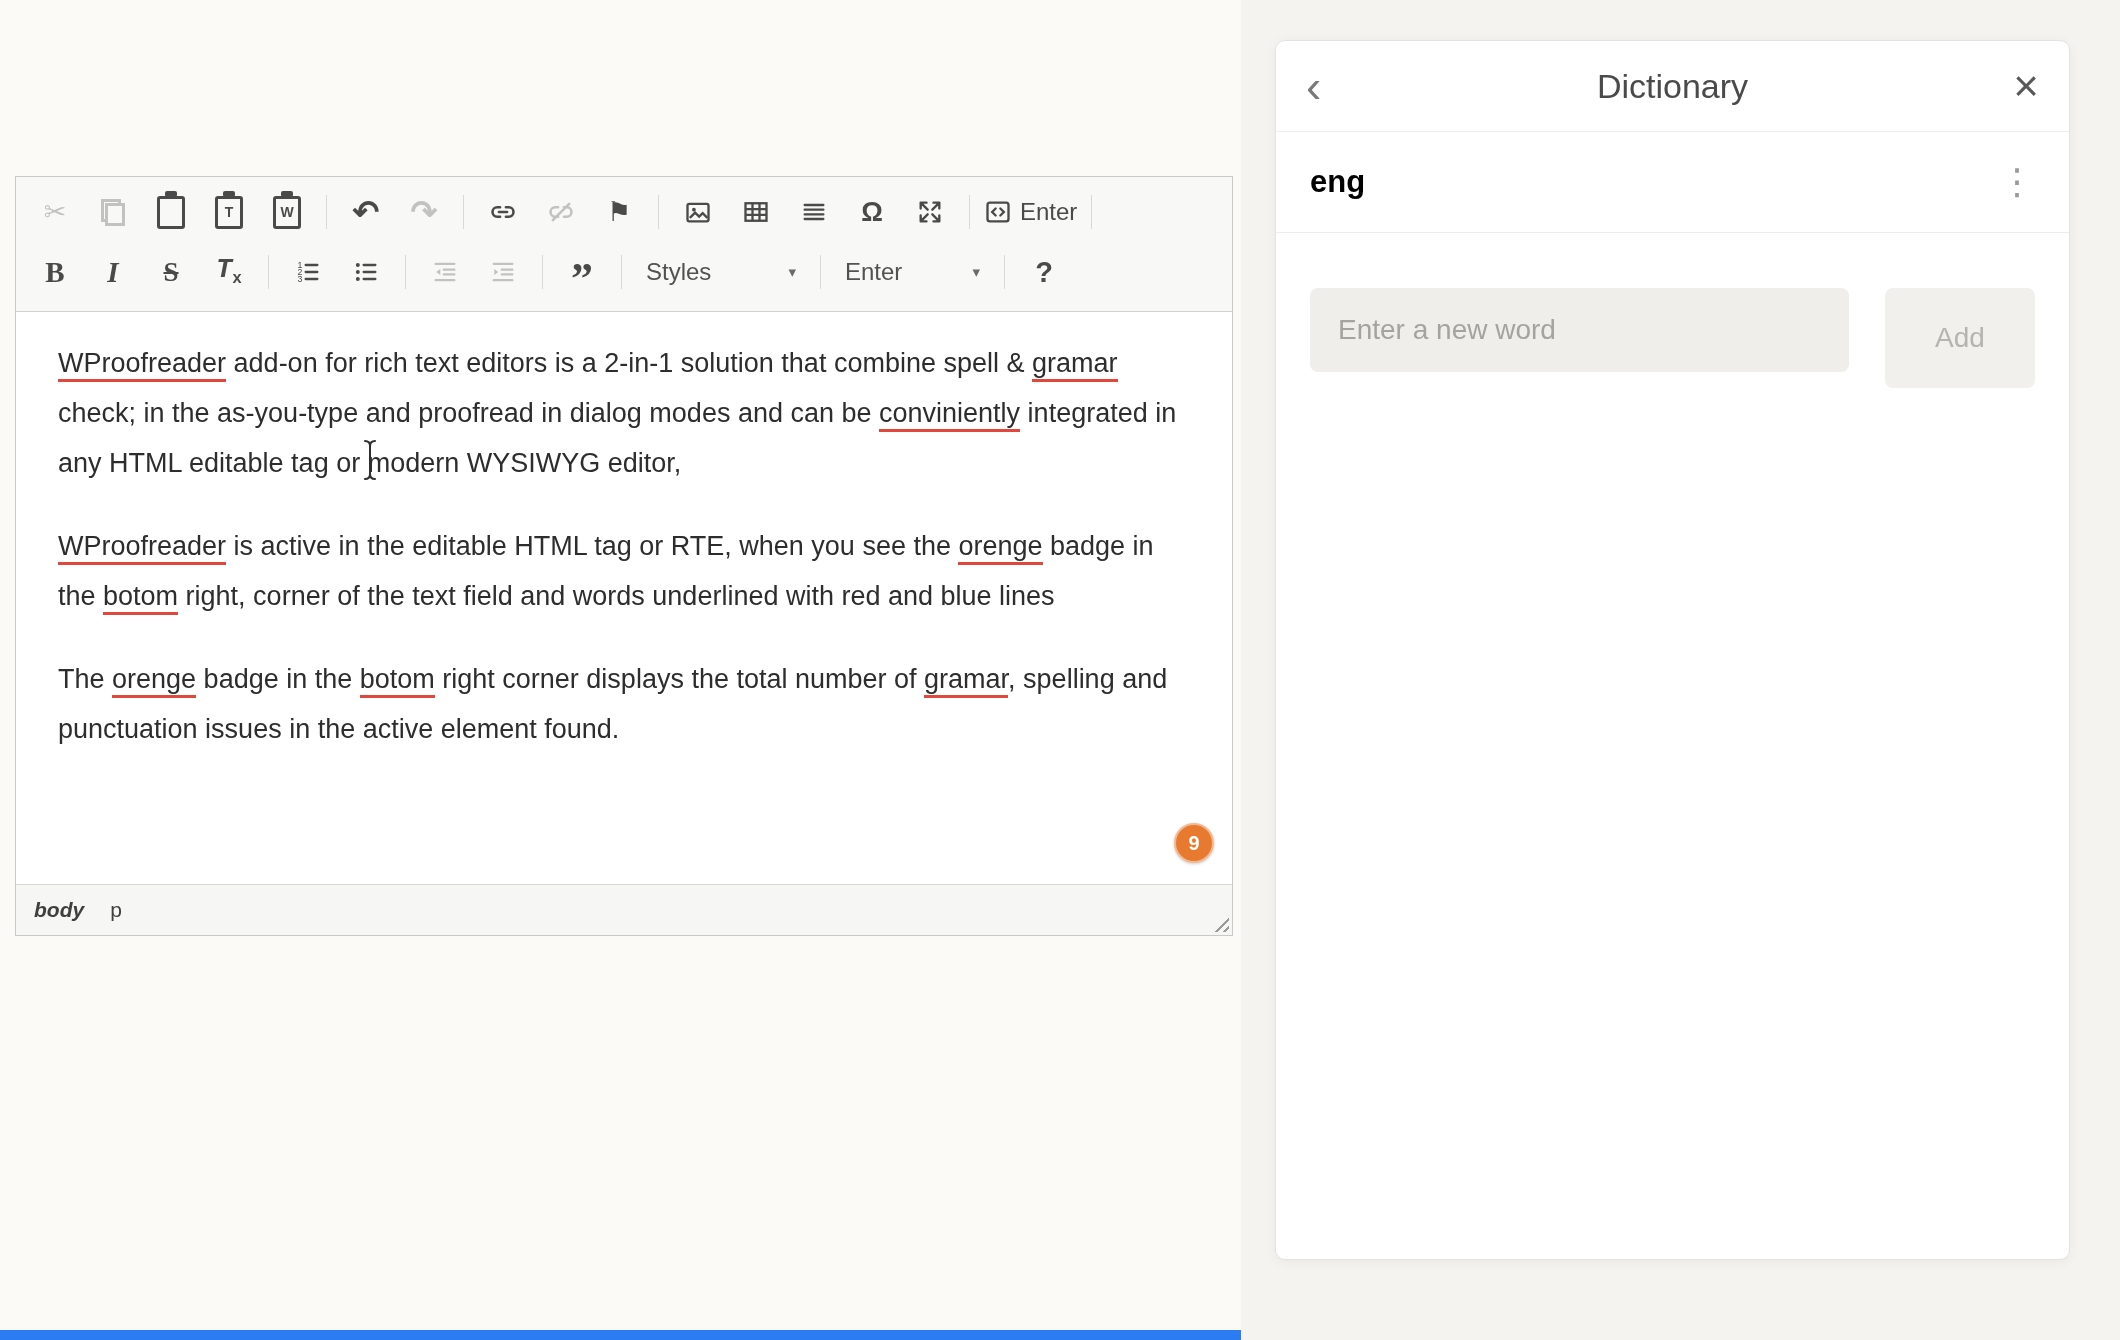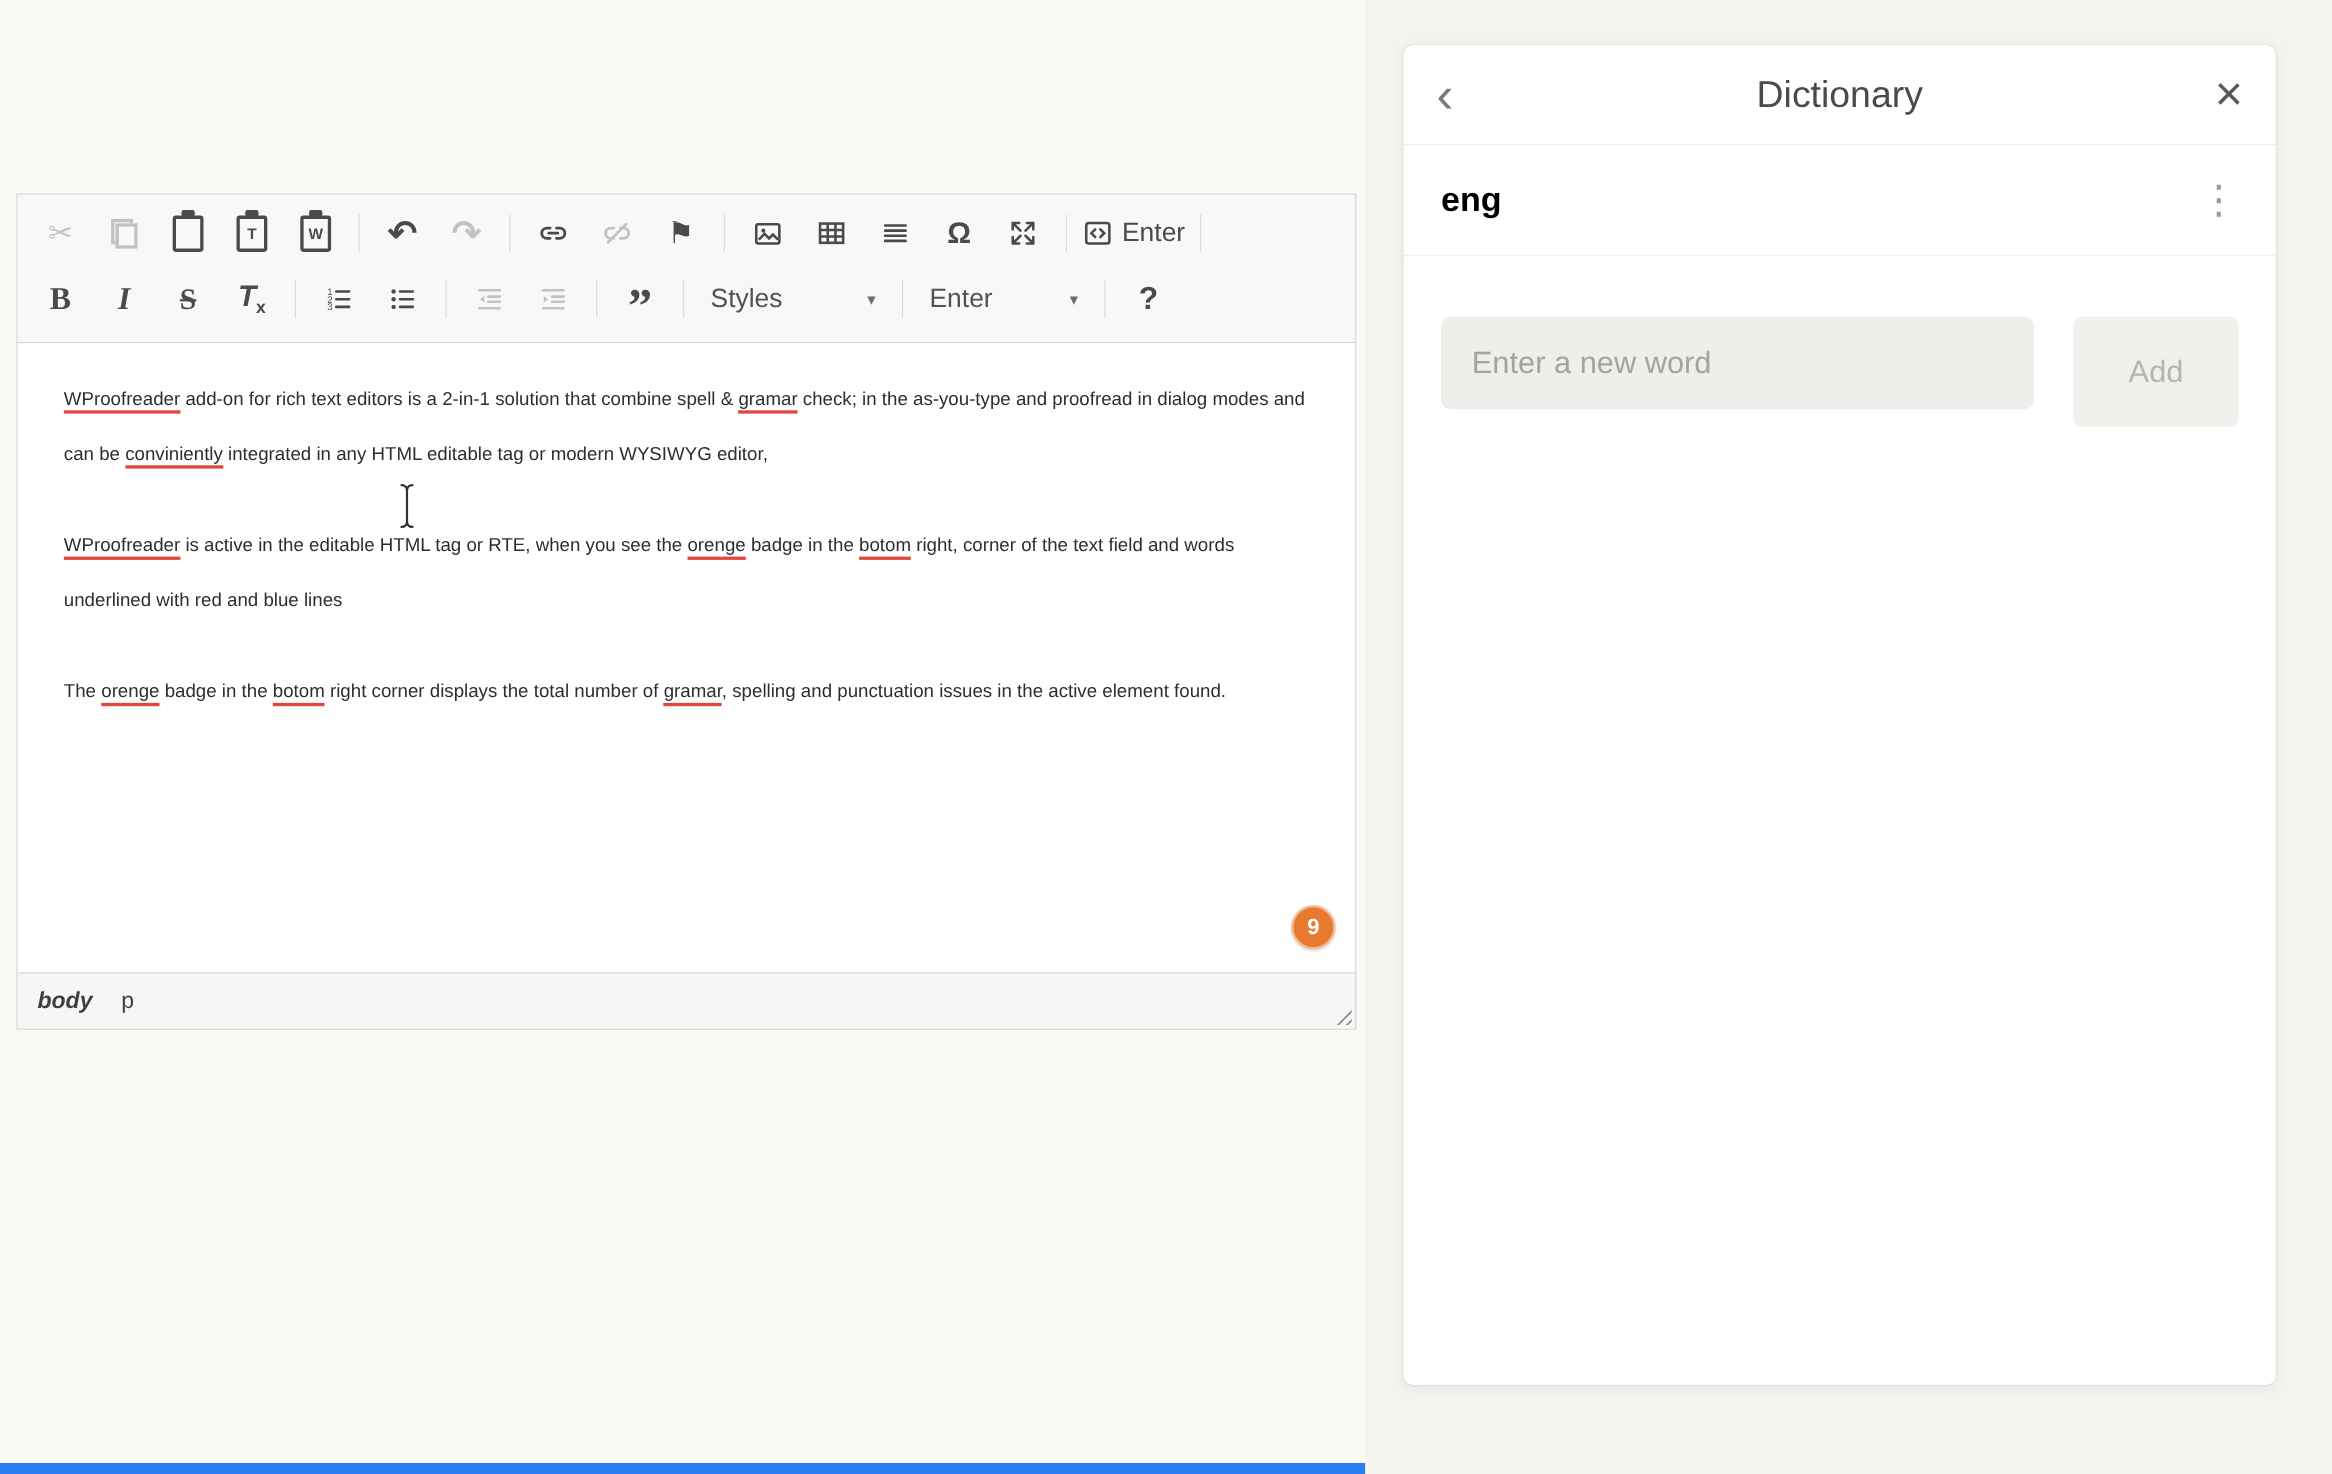--- a/index.html
+++ b/index.html
@@ -26,32 +26,32 @@
         width:12px;height:6px;border-radius:2px;background:currentColor;}
   .copyic{position:relative;width:24px;height:27px;}
   .copyic::before{content:"";position:absolute;left:0;top:0;width:14px;height:17px;border:3px solid currentColor;}
   .copyic::after{content:"";position:absolute;right:0;bottom:0;width:14px;height:17px;border:3px solid currentColor;background:#f8f8f6;}
 
   .serifb{font-family:"Liberation Serif",serif;}
   .b-bold{font-weight:800;font-size:29px;}
   .b-italic{font-style:italic;font-weight:700;font-size:29px;}
   .b-strike{font-weight:700;font-size:27px;text-decoration:line-through;}
   .b-quote{font-weight:700;font-size:44px;line-height:20px;padding-top:14px;}
-  .rmf{font-family:Liberation Sans, sans-serif;font-style:italic;font-weight:700;font-size:27px;}
+  .rmf{font-family:Liberation Mono, monospace;font-style:italic;font-weight:700;font-size:27px;}
   .rmf sub{font-size:16px;font-style:normal;}
 
   .combo{display:flex;align-items:center;justify-content:space-between;height:46px;padding:0 14px;
          color:#525252;font-size:24px;cursor:pointer;}
   .combo .arrow{margin-left:22px;font-size:15px;color:#6b6b6b;}
   .combo.styles{min-width:150px;}
   .combo.format{min-width:135px;}
 
   .src-label{font-size:24px;color:#4a4a4a;margin-left:8px;}
 
-  .content{flex:1;padding:26px 42px 0;font-size:17px;line-height:50px;color:#2d2d2d;position:relative;background:#fff;overflow:hidden;}
+  .content{flex:1;padding:26px 42px 0;font-size:27px;line-height:50px;color:#2d2d2d;position:relative;background:#fff;overflow:hidden;}
   .content p{margin:0 0 33px;}
   .miss{border-bottom:3px solid #e2473d;padding-bottom:1px;}
 
   .badge{position:absolute;right:18px;bottom:72px;width:40px;height:40px;border-radius:50%;
          background:#e87a2f;color:#fff;display:flex;align-items:center;justify-content:center;
          font-size:20px;font-weight:700;border:2px solid #f2ba92;box-sizing:border-box;
          box-shadow:0 1px 3px rgba(0,0,0,.2);cursor:pointer;}
 
   .statusbar{height:50px;background:#f6f6f4;border-top:1px solid #d9d9d9;display:flex;
              align-items:center;padding:0 18px;position:relative;font-size:21px;color:#3f3f3f;}

